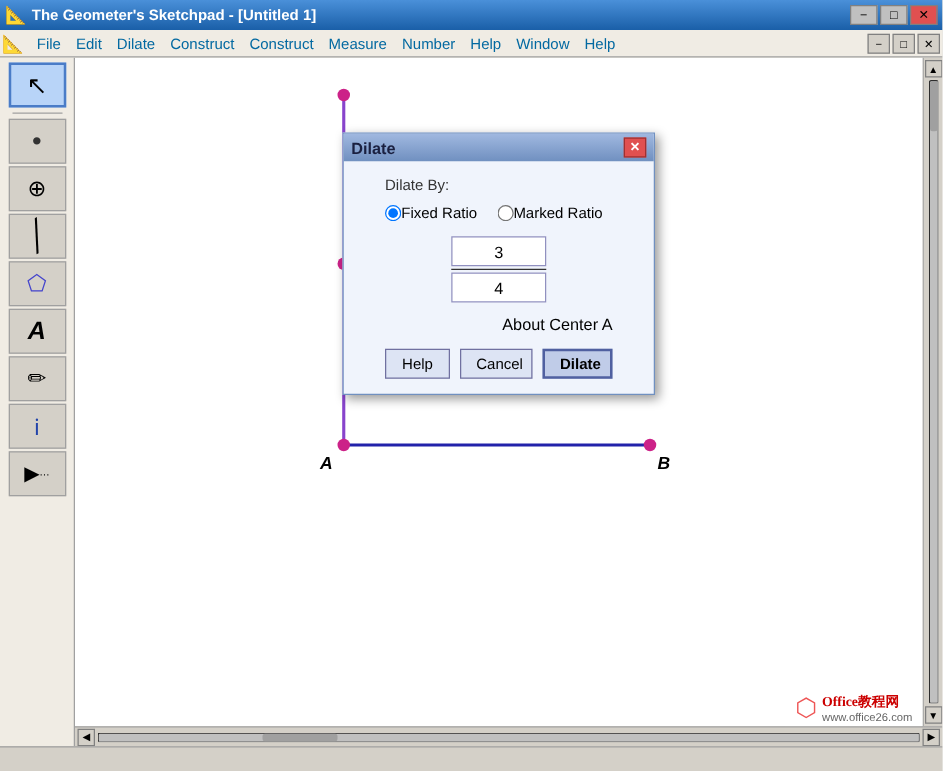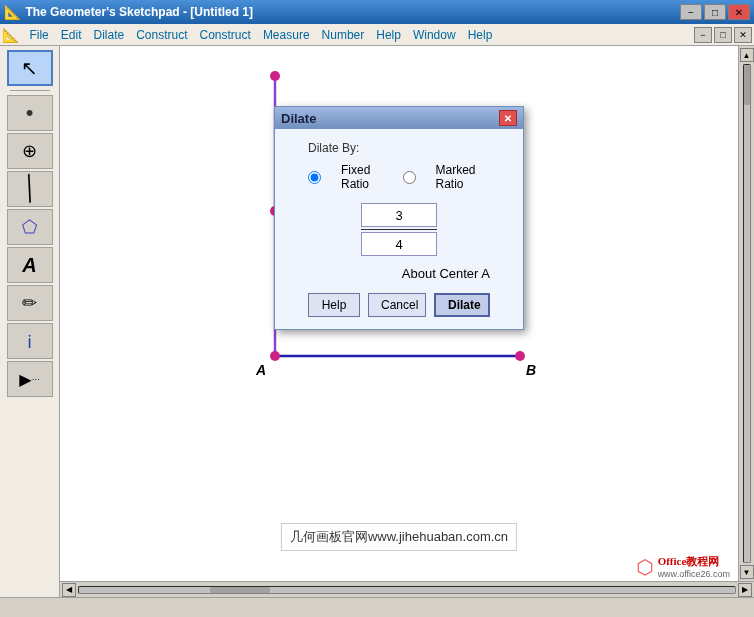--- a/index.html
+++ b/index.html
@@ -103,21 +103,21 @@
       display: flex; align-items: center; justify-content: space-between;
       padding: 3px 6px; color: #1a2040; font-weight: bold; font-size: 13px;
     }
     .dialog-close-btn {
       width: 18px; height: 16px; background: #e05050; border: 1px solid #a03030;
       display: flex; align-items: center; justify-content: center; font-size: 10px; cursor: pointer; color: white;
     }
     .dialog-body { padding: 12px 33px; }
     .dialog-label { font-size: 12px; color: #333; margin-bottom: 8px; }
     .radio-group { display: flex; gap: 16px; margin-bottom: 12px; align-items: center; }
-    .radio-option { display: flex; align-items: center; gap: 20px; font-size: 12px; }
+    .radio-option { display: flex; align-items: center; gap: 0; font-size: 12px; }
     .ratio-inputs { display: flex; flex-direction: column; align-items: center; margin: 0 auto 10px auto; width: 80px; }
     .ratio-input {
       width: 76px; height: 24px; border: 1px solid #9090c0; background: white;
       text-align: center; font-size: 13px; padding: 2px;
     }
     .ratio-divider { width: 76px; height: 1px; background: #333; margin: 2px 0; }
     .center-label { text-align: right; font-size: 13px; margin: 6px 0 12px 0; color: #000; }
     .dialog-buttons { display: flex; gap: 8px; justify-content: center; }
     .dlg-btn {
       padding: 3px 12px; font-size: 12px; border: 1px solid #7070a0; background: #dde4f4;
@@ -218,21 +218,20 @@
             <circle cx="215" cy="165" r="5" fill="#cc2288"></circle>
 
             <circle cx="215" cy="310" r="5" fill="#cc2288"></circle>
 
             <circle cx="460" cy="310" r="5" fill="#cc2288"></circle>
           </svg>
 
           <div class="point-label" style="left: 196px; top: 316px;">A</div>
           <div class="point-label" style="left: 466px; top: 316px;">B</div>
 
-          <div class="watermark">几何画板官网www.jihehuaban.com.cn</div>
 
           <div class="dialog-overlay">
             <div class="dialog">
               <div class="dialog-title-bar">
                 <span>Dilate</span>
                 <div class="dialog-close-btn">✕</div>
               </div>
               <div class="dialog-body">
                 <div class="dialog-label">Dilate By:</div>
                 <div class="radio-group">

